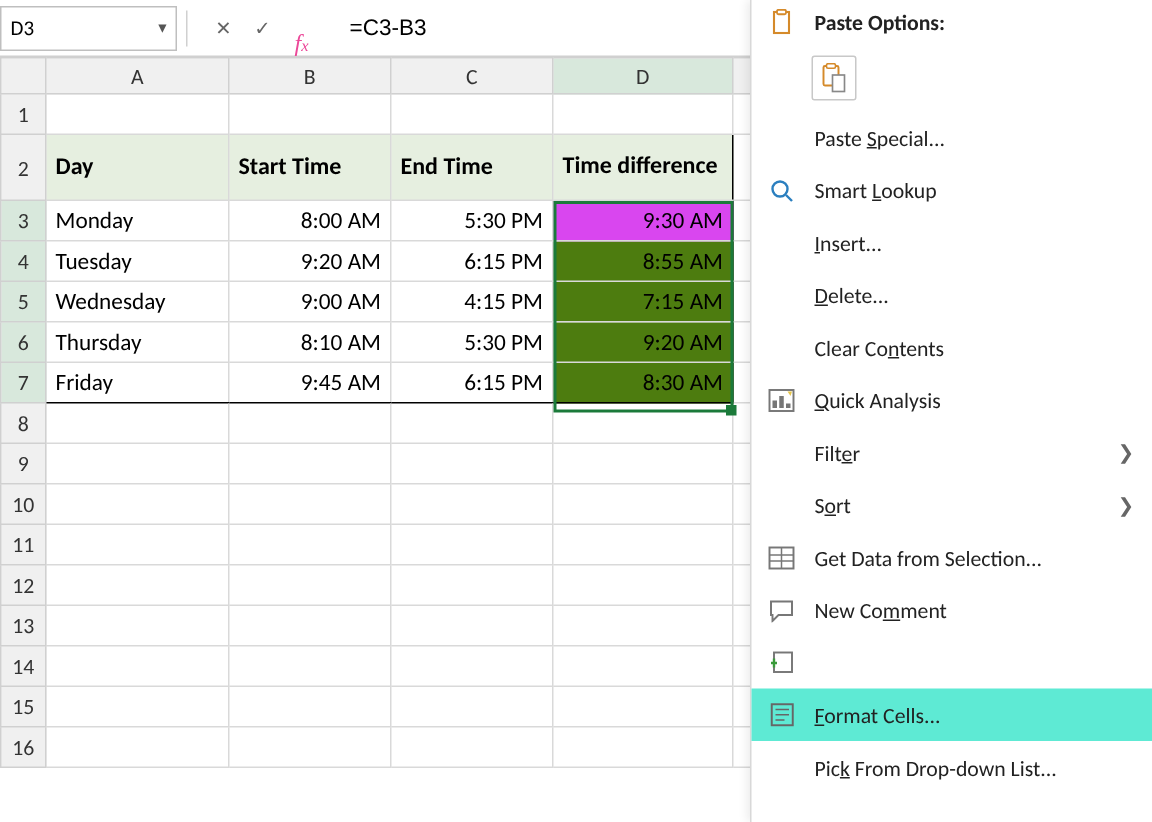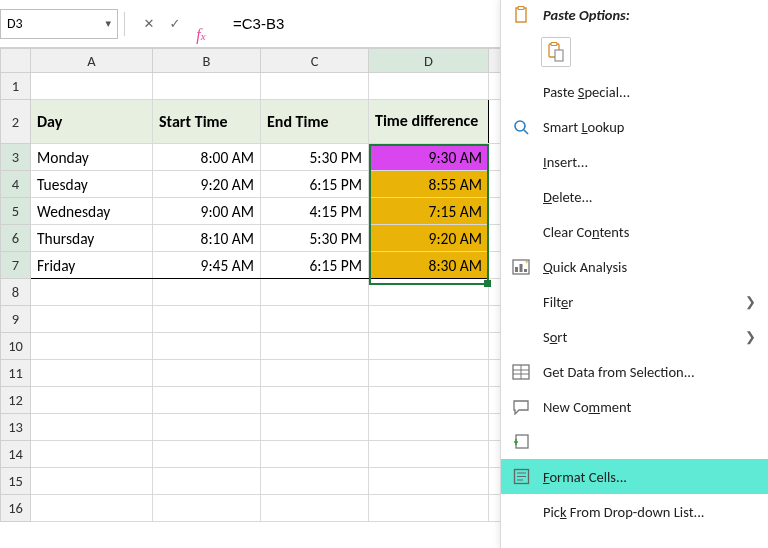--- a/index.html
+++ b/index.html
@@ -12,21 +12,21 @@
     width: 768px;
     height: 548px;
     overflow: hidden;
     position: relative;
   }
 
   
   .formula-bar {
     display: flex;
     align-items: center;
-    height: 48px;
+    height: 38px;
     border-bottom: 1px solid #d0d0d0;
     padding: 4px 6px 4px 0;
     gap: 6px;
   }
   .namebox {
     display: flex;
     align-items: center;
     border: 1px solid #bfbfbf;
     height: 30px;
     width: 118px;
@@ -83,21 +83,21 @@
   .colA { width:122px; }
   .colB { width:108px; }
   .colC { width:108px; }
   .colD { width:120px; }
   .colE { width:26px; }
 
   
   .hdrcell { background:#e6efe0; font-weight:700; font-size:16px;}
   .hdrcell.wrap { line-height:1.15; }
   .right { text-align:right; }
-  .dataD { background:#eab308; }
+  .dataD { background:#4d7c0f; }
   
   .tl { border-top:1.8px solid #000; }
   .bl { border-left:1.8px solid #000; }
   .br { border-right:1.8px solid #000; }
   .bb { border-bottom:1.8px solid #000; }
   
   .sel-box {
     position:absolute;
     border:2px solid #1b7a3a;
     pointer-events:none;
@@ -306,21 +306,21 @@
         </tr>
 </tbody>
     </table>
 
 <div class="sel-box" style="left:369px; top:96px; width:120px; height:141px;">
   <div class="sel-handle"></div>
 </div>
 </div>
 
 <div class="context-menu">
-  <div class="cm-item" style="height:30px;font-style:italic;">
+  <div class="cm-item" style="height:30px;">
     <span class="cm-icon">
       <svg width="16" height="18" viewBox="0 0 16 18">
           <rect x="3" y="2" width="10" height="14" fill="none" stroke="#d58a2a" stroke-width="1.4"></rect>
           <rect x="5" y="0.5" width="6" height="3" rx="1" fill="#fff" stroke="#d58a2a" stroke-width="1.2"></rect>
         </svg>
     </span>
     <span class="cm-label" style="font-weight:700;">Paste Options:</span>
   </div>
   <div class="cm-paste-opts">
     <div class="paste-btn">

